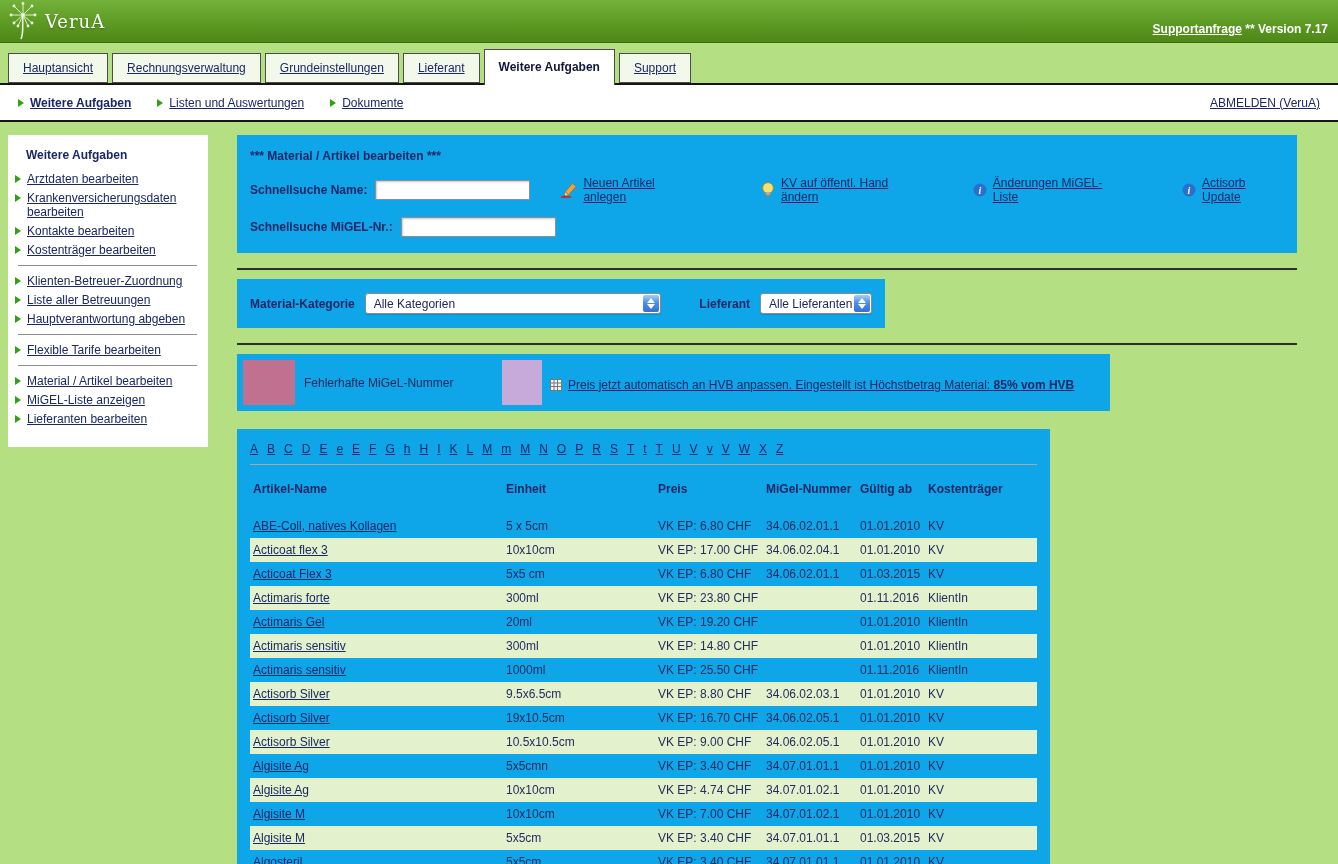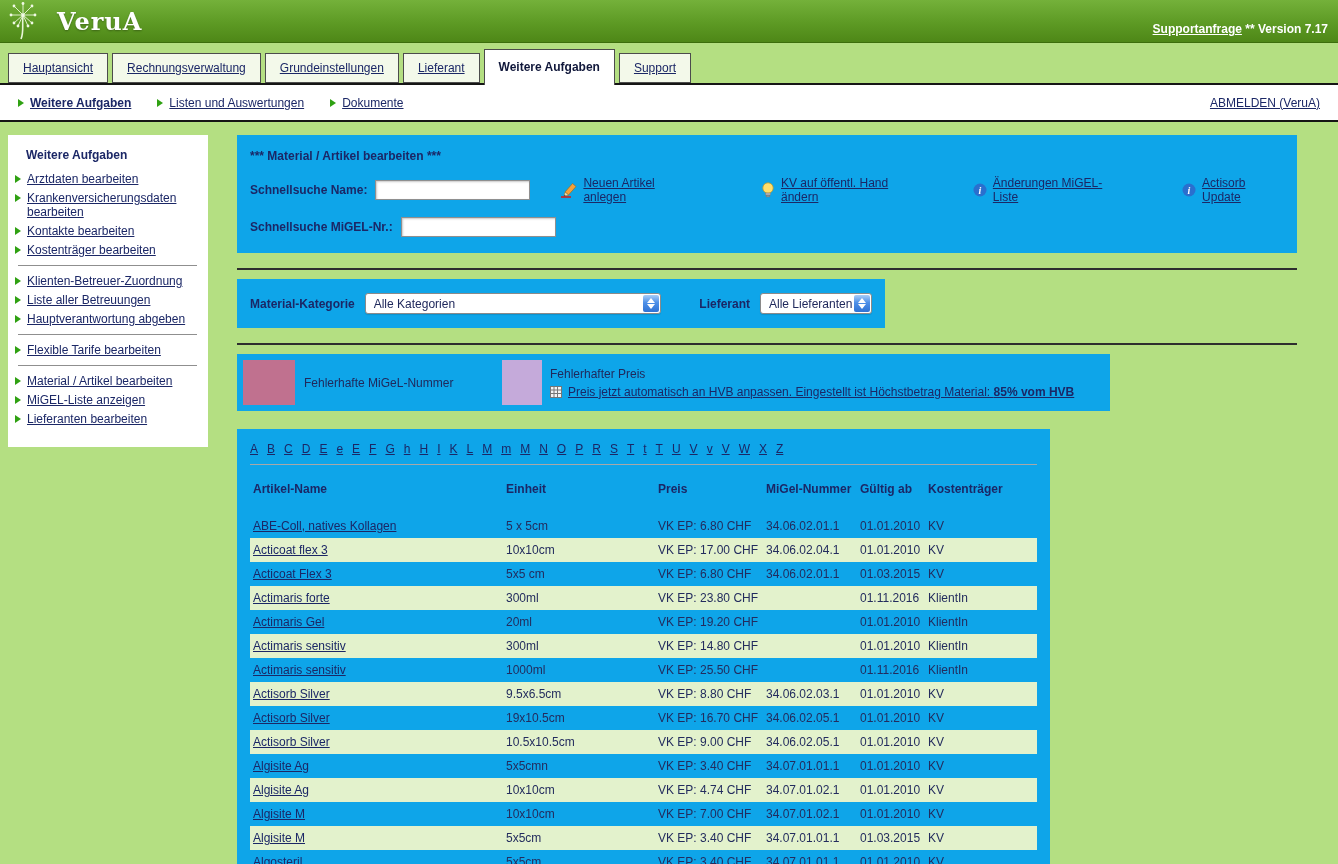--- a/index.html
+++ b/index.html
@@ -4,21 +4,21 @@
 <title>VeruA</title>
 <style>
   * { margin:0; padding:0; box-sizing:border-box; }
   body { background:#b4df82; font-family:"Liberation Sans", sans-serif; }
   .page { width:1338px; height:864px; overflow:hidden; position:relative; background:#b4df82; font-size:12px; color:#20295c; }
   a { color:#1b2766; text-decoration:underline; cursor:pointer; }
 
   
   .header { height:43px; background:linear-gradient(180deg,#74b13a 0%,#5d9a24 55%,#4e8717 100%); border-bottom:1px solid #3c6e0c; display:flex; align-items:center; justify-content:space-between; padding:0 10px 0 6px; }
   .logo { display:flex; align-items:center; }
-  .logo-text { color:#fff; font-family:"DejaVu Serif", serif; font-size:24px; letter-spacing:1px; margin-left:15px; text-shadow:0 1px 2px rgba(0,0,0,0.3);font-weight:bold; }
+  .logo-text { color:#fff; font-family:"DejaVu Serif", serif; font-size:18px; letter-spacing:1px; margin-left:3px; text-shadow:0 1px 2px rgba(0,0,0,0.3); }
   .header-right { color:#fff; font-weight:bold; font-size:12px; align-self:flex-end; padding-bottom:6px; }
   .support-link { color:#fff; }
 
   
   .tabbar { height:40px; display:flex; align-items:flex-end; padding-left:8px;text-align:center; }
   .tab { background:#f3f9ea; border:1px solid #4c4c4c; padding:7px 14px; margin-right:4px; position:relative; white-space:nowrap; }
   .tab-label { color:#1b2766; text-decoration:underline; }
   .tab.active { background:#fff; padding:10px 14px 11px; margin-bottom:-2px; z-index:5; border-bottom:none; }
   .tab.active .tab-label { font-weight:bold; text-decoration:none; color:#10173a; }
 
@@ -260,21 +260,20 @@
         </div>
       </div>
 
       <div class="rule"></div>
 
       <div class="box box-legend">
         <div class="swatch" style="background-color: rgb(192, 113, 143);"></div>
         <div class="legend-label">Fehlerhafte MiGeL-Nummer</div>
         <div class="swatch sw2" style="background-color: rgb(197, 170, 218);"></div>
         <div class="legend-col">
-          <div>Fehlerhafter Preis</div>
           <div class="hvb-row">
             <span class="icon">
               <svg width="12" height="12" viewBox="0 0 12 12">
                 <rect x="0.5" y="0.5" width="11" height="11" fill="#f4f4f4" stroke="#777"></rect>
                 <line x1="0.5" y1="4" x2="11.5" y2="4" stroke="#777"></line>
                 <line x1="0.5" y1="7.5" x2="11.5" y2="7.5" stroke="#777"></line>
                 <line x1="4" y1="0.5" x2="4" y2="11.5" stroke="#777"></line>
                 <line x1="7.5" y1="0.5" x2="7.5" y2="11.5" stroke="#777"></line>
               </svg>
             </span>

